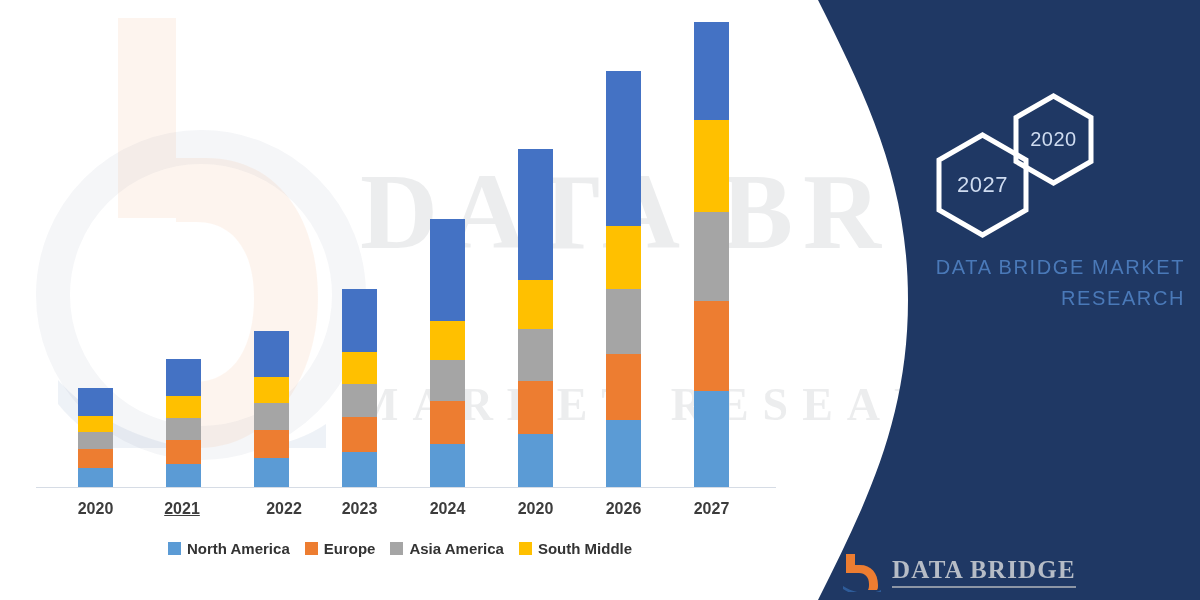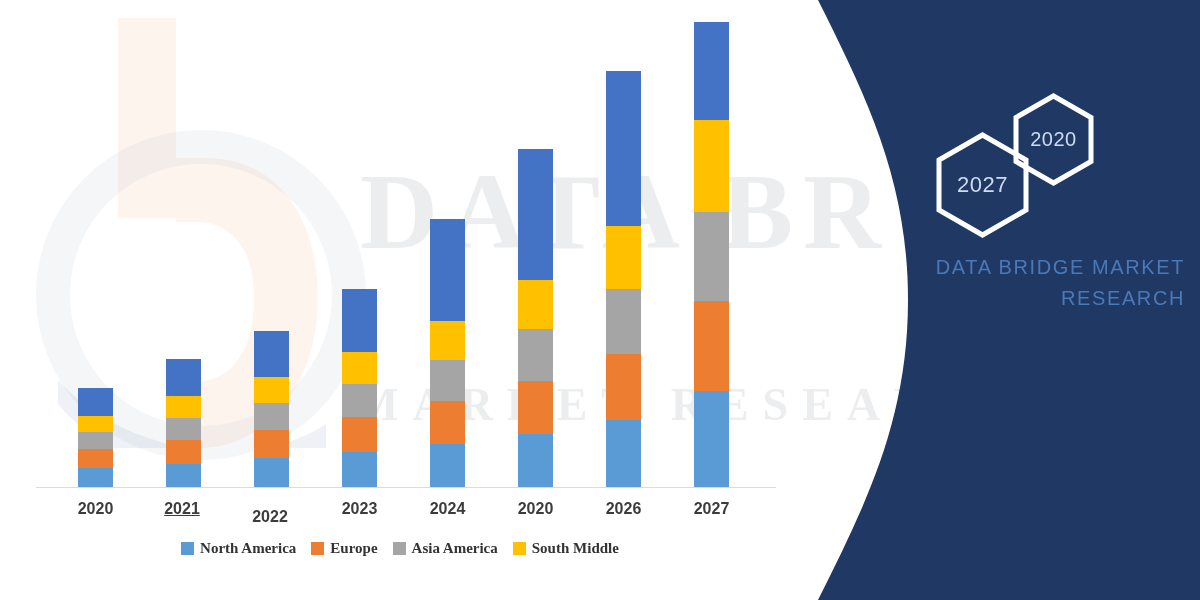--- a/index.html
+++ b/index.html
@@ -167,21 +167,20 @@
 
   .legend {
     position: absolute;
     left: 0;
     top: 540px;
     width: 800px;
     display: flex;
     justify-content: center;
     align-items: center;
     gap: 15px;
-    font-family: Liberation Serif, serif;
   }
   .legend-item {
     display: flex;
     align-items: center;
     gap: 6px;
   }
   .legend-swatch {
     width: 13px;
     height: 13px;
     flex: 0 0 auto;
@@ -268,21 +267,21 @@
           <div class="seg" style="background: rgb(237, 125, 49); height: 19.3775%;"></div>
           <div class="seg" style="background: rgb(165, 165, 165); height: 19.0763%;"></div>
           <div class="seg" style="background: rgb(255, 192, 0); height: 19.6787%;"></div>
           <div class="seg" style="background: rgb(68, 114, 196); height: 21.0843%;"></div>
         </div>
       </div>
     <div class="axis-line"></div>
     <div id="tick-layer">
         <div class="tick" style="left: 55.5px; width: 80px;">2020</div>
         <div class="tick" style="left: 142px; width: 80px; text-decoration: underline;">2021</div>
-        <div class="tick" style="left: 230px; width: 80px; margin-top: 8px;">2022</div>
+        <div class="tick" style="left: 244px; width: 80px;">2022</div>
         <div class="tick" style="left: 319.5px; width: 80px;">2023</div>
         <div class="tick" style="left: 407.5px; width: 80px;">2024</div>
         <div class="tick" style="left: 495.5px; width: 80px;">2020</div>
         <div class="tick" style="left: 583.5px; width: 80px;">2026</div>
         <div class="tick" style="left: 671.5px; width: 80px;">2027</div>
       </div>
     <div class="legend" id="legend">
         <div class="legend-item">
           <span class="legend-swatch" style="background: rgb(91, 155, 213);"></span>
           <span class="legend-label">North America</span>
@@ -323,14 +322,25 @@
       <polygon points="41.5,4 79,25.5 79,69.5 41.5,91 4,69.5 4,25.5" fill="none" stroke="#ffffff" stroke-width="5"></polygon>
     </svg>
     <span>2020</span>
   </div>
 
   <div class="brand-name">
     <span>DATA BRIDGE MARKET</span><br>
     <span>RESEARCH</span>
   </div>
 
+  <div class="logo">
+    <span class="logo-mark">
+      <svg viewBox="0 0 38 40" width="38" height="40" aria-hidden="true">
+        <path d="M3 2 h9 v19 h-9 z" fill="#ED7D31"></path>
+        <path d="M12 13 h5 c11 0 18 8 18 20 c0 2 0 4 -1 5 h-9 c1 -2 1 -4 1 -6
+                 c0 -7 -4 -11 -10 -11 h-4 z" fill="#ED7D31"></path>
+        <path d="M0 34 c12 8 28 9 38 4 l0 3 c-12 5 -28 3 -38 -4 z" fill="#2E5C9A"></path>
+      </svg>
+    </span>
+    <span class="logo-text">DATA BRIDGE</span>
+  </div>
 
 </div>
 
 </body></html>

